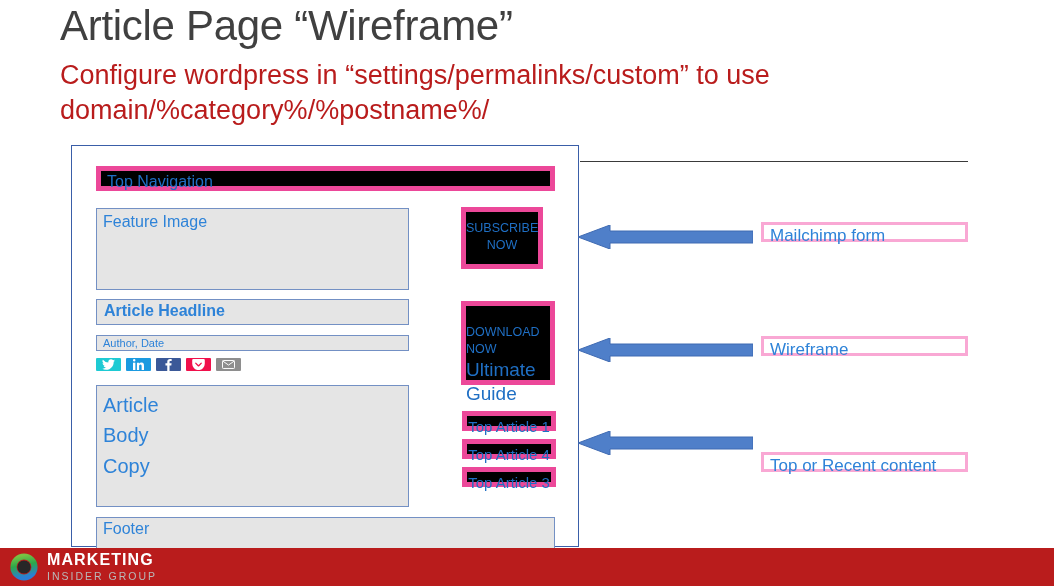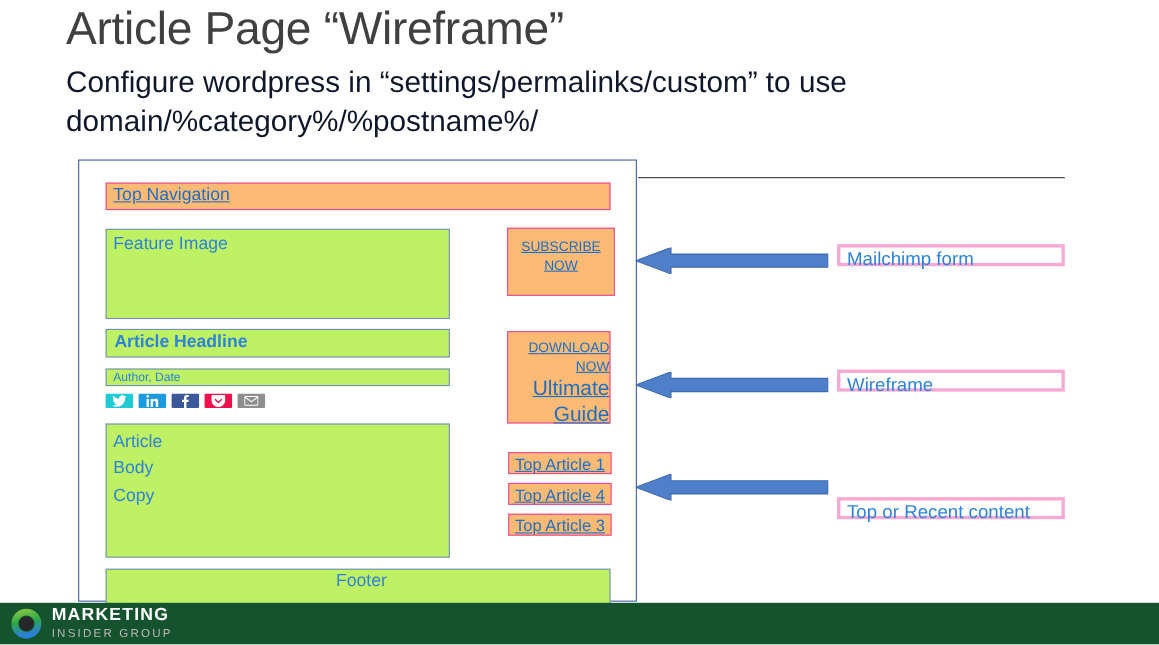--- a/index.html
+++ b/index.html
@@ -28,21 +28,21 @@
     white-space: nowrap;
   }
   #slide-subtitle {
     position: absolute;
     left: 60px;
     top: 58px;
     width: 900px;
     font-size: 27px;
     font-weight: 400;
     line-height: 1.28;
-    color: #0f172a;
+    color: #b91c1c;
   }
 
   
   #top-rule {
     position: absolute;
     left: 580px;
     top: 161px;
     width: 388px;
     height: 0;
     border-top: 1.5px solid #3a3a3a;
@@ -58,64 +58,63 @@
     border: 1.6px solid #3a5ea8;
     background: #ffffff;
     box-sizing: border-box;
   }
 
   
   .wf-box {
     position: absolute;
     box-sizing: border-box;
     border: 1px solid #7390c4;
-    background: #bef264;
+    background: #e5e5e5;
     color: #2e83d8;
     font-family: "Liberation Sans", sans-serif;
   }
   .wf-box.yellow {
-    background: #fdba74;
-    border: 1px solid #ec4899;
+    background: #000000;
+    border: 5px solid #ec4899;
     color: #1f6fc4;
-    text-decoration: underline;
   }
 
   #wf-top-navigation {
     left: 24px; top: 20px; width: 459px; height: 25px;
     font-size: 16px; padding: 2px 0 0 6px;
   }
   #wf-feature-image {
     left: 24px; top: 62px; width: 313px; height: 82px;
     font-size: 16px; padding: 4px 0 0 6px;
   }
   #wf-article-headline {
     left: 24px; top: 153px; width: 313px; height: 26px;
     font-size: 16px; padding: 2px 0 0 7px; font-weight: bold;
   }
   #wf-author-date {
     left: 24px; top: 189px; width: 313px; height: 16px;
     font-size: 11px; padding: 1px 0 0 6px;
   }
   #wf-article-body {
     left: 24px; top: 239px; width: 313px; height: 122px;
-    font-size: 16px; padding: 4px 0 0 6px; line-height: 1.52;
+    font-size: 20px; padding: 4px 0 0 6px; line-height: 1.52;
   }
   #wf-footer {
     left: 24px; top: 371px; width: 459px; height: 40px;
-    font-size: 16px; padding: 2px 0 0 6px; text-align: center;
+    font-size: 16px; padding: 2px 0 0 6px;
   }
 
   
   #wf-subscribe-now {
-    left: 389px; top: 61px; width: 98px; height: 62px;
+    left: 389px; top: 61px; width: 82px; height: 62px;
     font-size: 12.5px; text-align: center; padding-top: 8px; line-height: 1.32;
   }
   #wf-download-now {
     left: 389px; top: 155px; width: 94px; height: 84px;
-    text-align: right; padding-top: 6px;
+    text-align: left; padding-top: 18px;
   }
   #wf-download-now .cta-small {
     display: block; font-size: 12.5px; line-height: 1.32;
   }
   #wf-download-now .cta-big {
     display: block; font-size: 19px; line-height: 1.28; margin-top: 1px;
   }
   .wf-top-article {
     left: 390px; width: 94px; height: 20px;
     font-size: 15px; text-align: center; padding-top: 2px;
@@ -169,21 +168,21 @@
   #label-whitepaper { left: 761px; top: 336px; width: 207px; }
   #label-toprecent  { left: 761px; top: 432px; width: 207px; margin-top: 20px; }
 
   
   #brand-bar {
     position: absolute;
     left: 0;
     bottom: 0;
     width: 1054px;
     height: 38px;
-    background: #14532d;
+    background: #b91c1c;
     display: flex;
     align-items: center;
     padding-left: 10px;
     box-sizing: border-box;
   }
   #brand-logo-mark {
     width: 28px;
     height: 28px;
     flex: 0 0 28px;
     margin-right: 9px;

